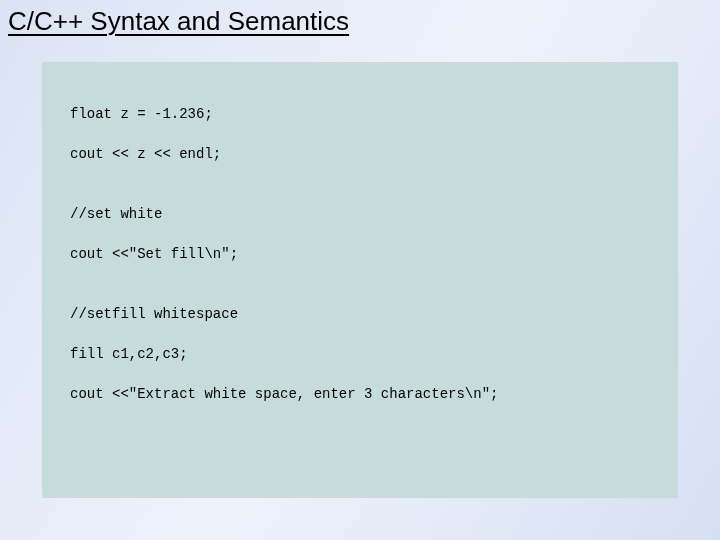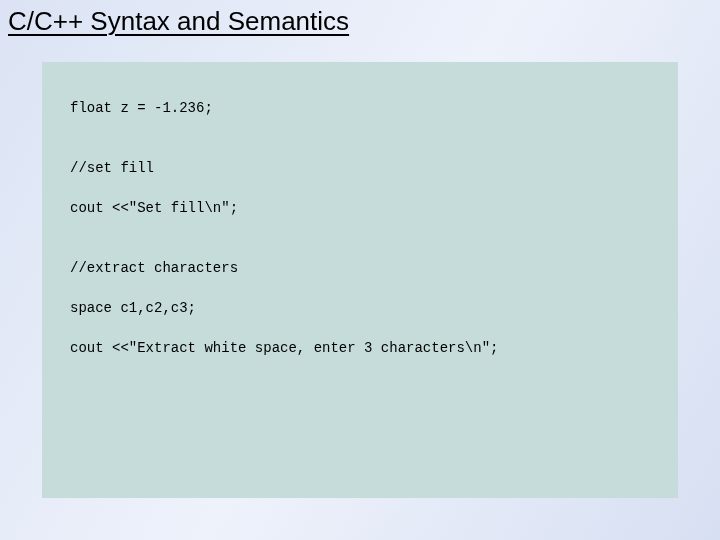--- a/index.html
+++ b/index.html
@@ -32,45 +32,46 @@
     text-underline-offset: 4px;
   }
   .code-box {
     position: absolute;
     left: 42px;
     top: 62px;
     width: 636px;
     height: 436px;
     background: #c5dcdb;
     box-sizing: border-box;
-    padding: 16px 6px 10px 28px;
+    padding: 22px 6px 10px 28px;
     font-family: "Courier New", Courier, monospace;
     font-size: 14px;
     line-height: 20px;
     color: #000;
     white-space: pre;
     overflow: hidden;
   }
   .code-line {
     display: block;
   }
 </style>
 </head>
 <body>
 
 <div class="slide">
   <div class="title">C/C++ Syntax and Semantics</div>
 
   <div class="code-box">
 <span class="code-line">float z = -1.236;</span>
+<span class="code-line">cout &lt;&lt; z &lt;&lt; endl;</span>
 <span class="code-line"></span>
-<span class="code-line">//set fill</span>
+<span class="code-line">//set white</span>
 <span class="code-line">cout &lt;&lt;"Set fill\n";</span>
 <span class="code-line"></span>
-<span class="code-line">//extract characters</span>
-<span class="code-line">space c1,c2,c3;</span>
+<span class="code-line">//setfill whitespace</span>
+<span class="code-line">fill c1,c2,c3;</span>
 <span class="code-line">cout &lt;&lt;"Extract white space, enter 3 characters\n";</span>
 
 
 
 
   </div>
 </div>
 
 </body></html>

